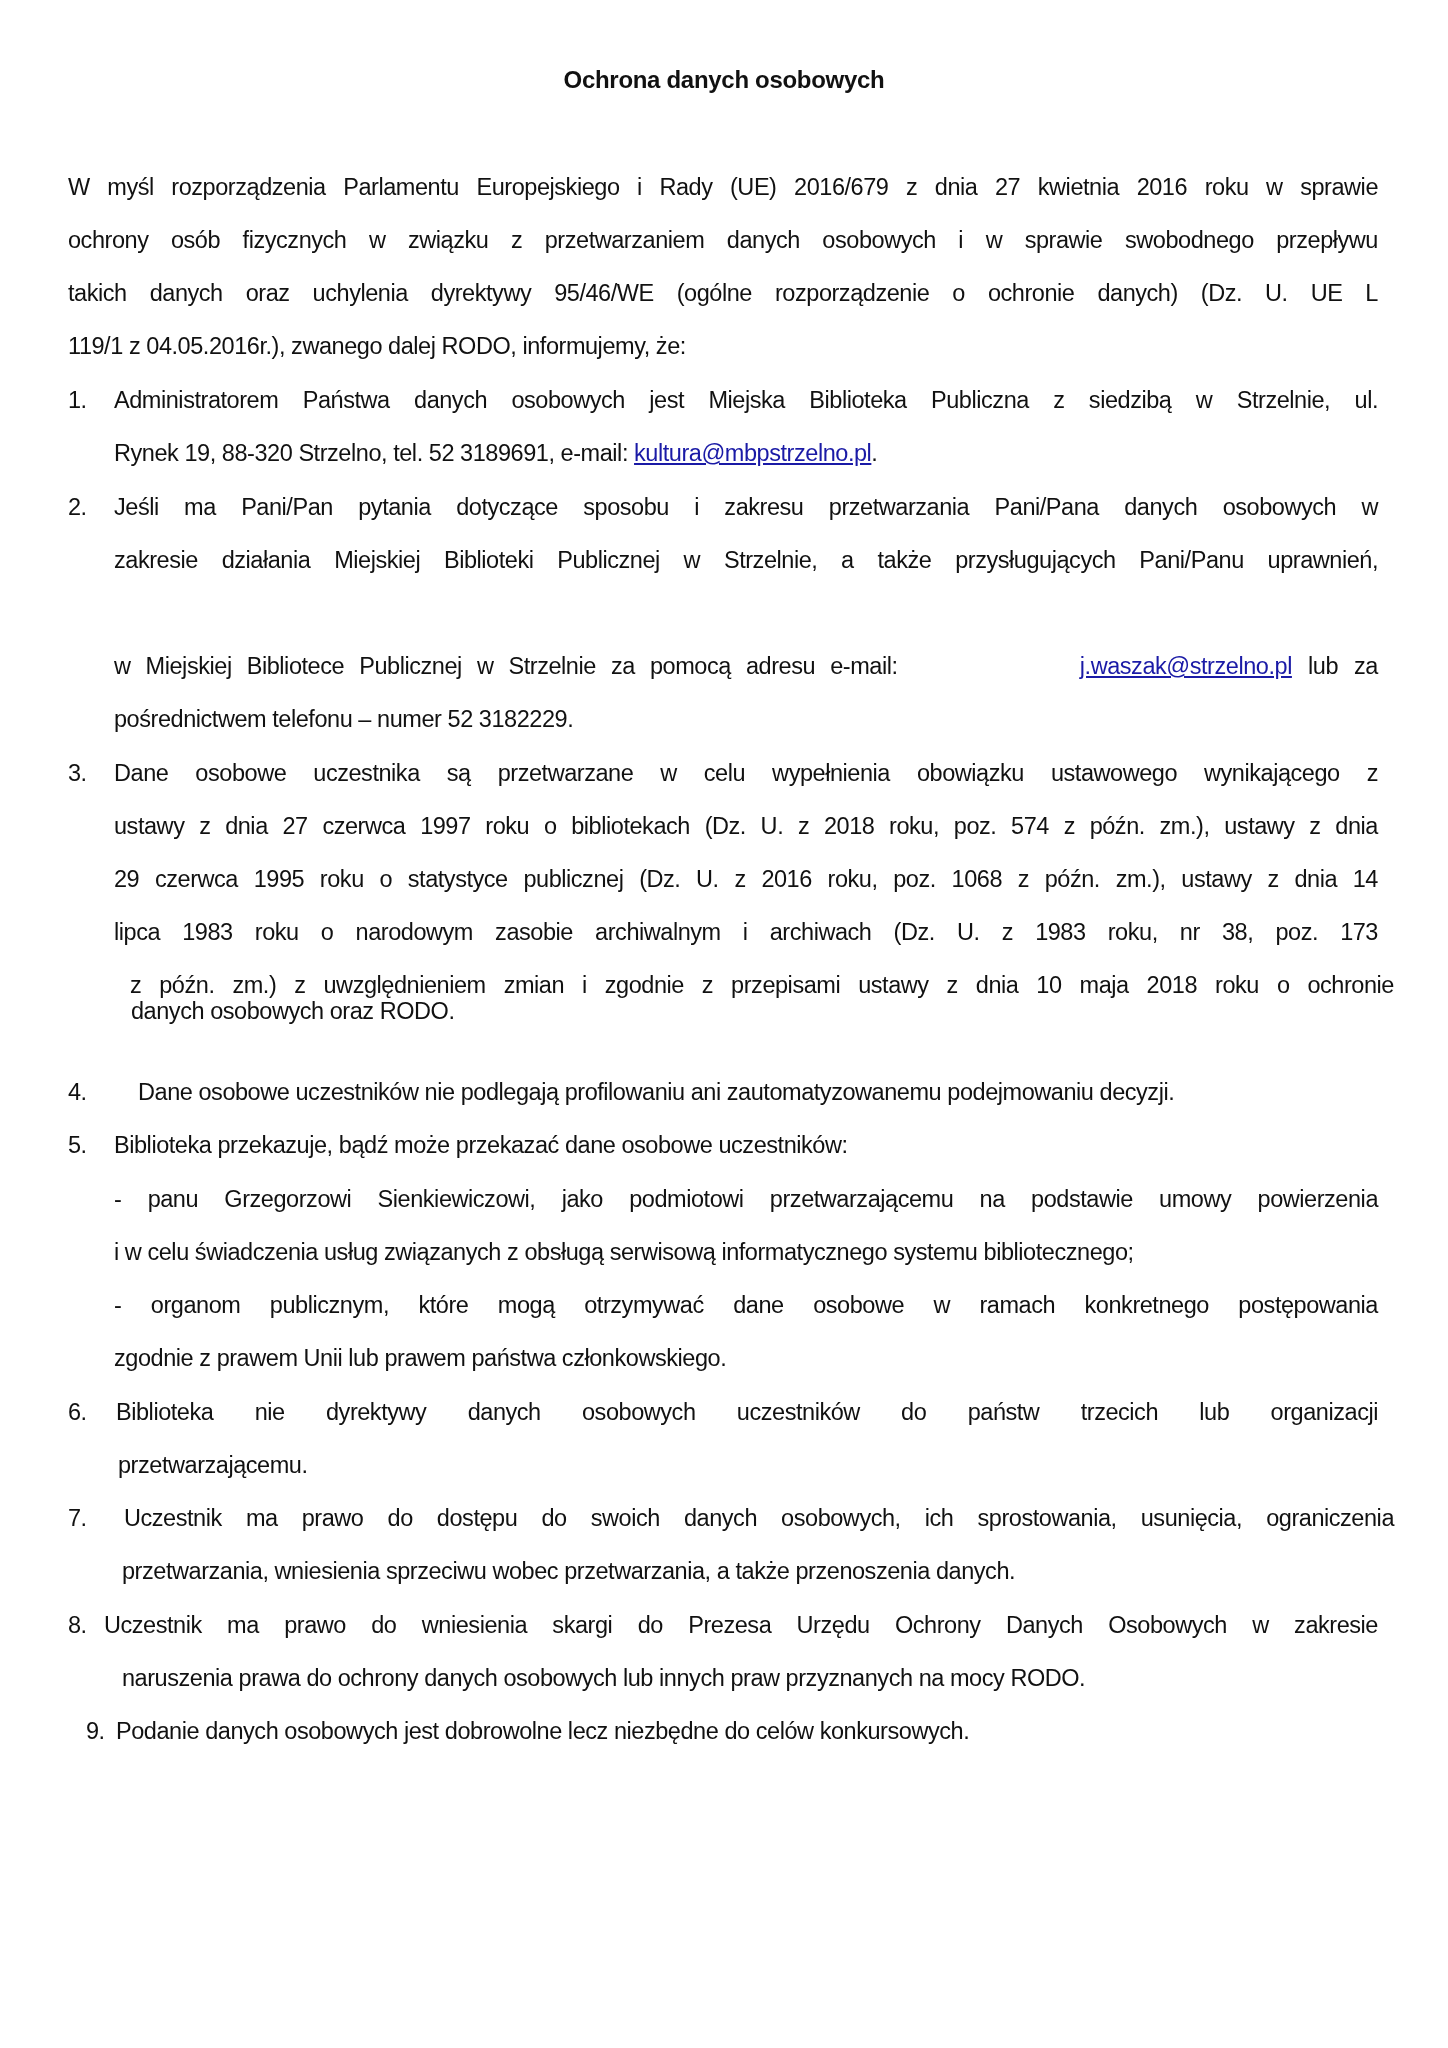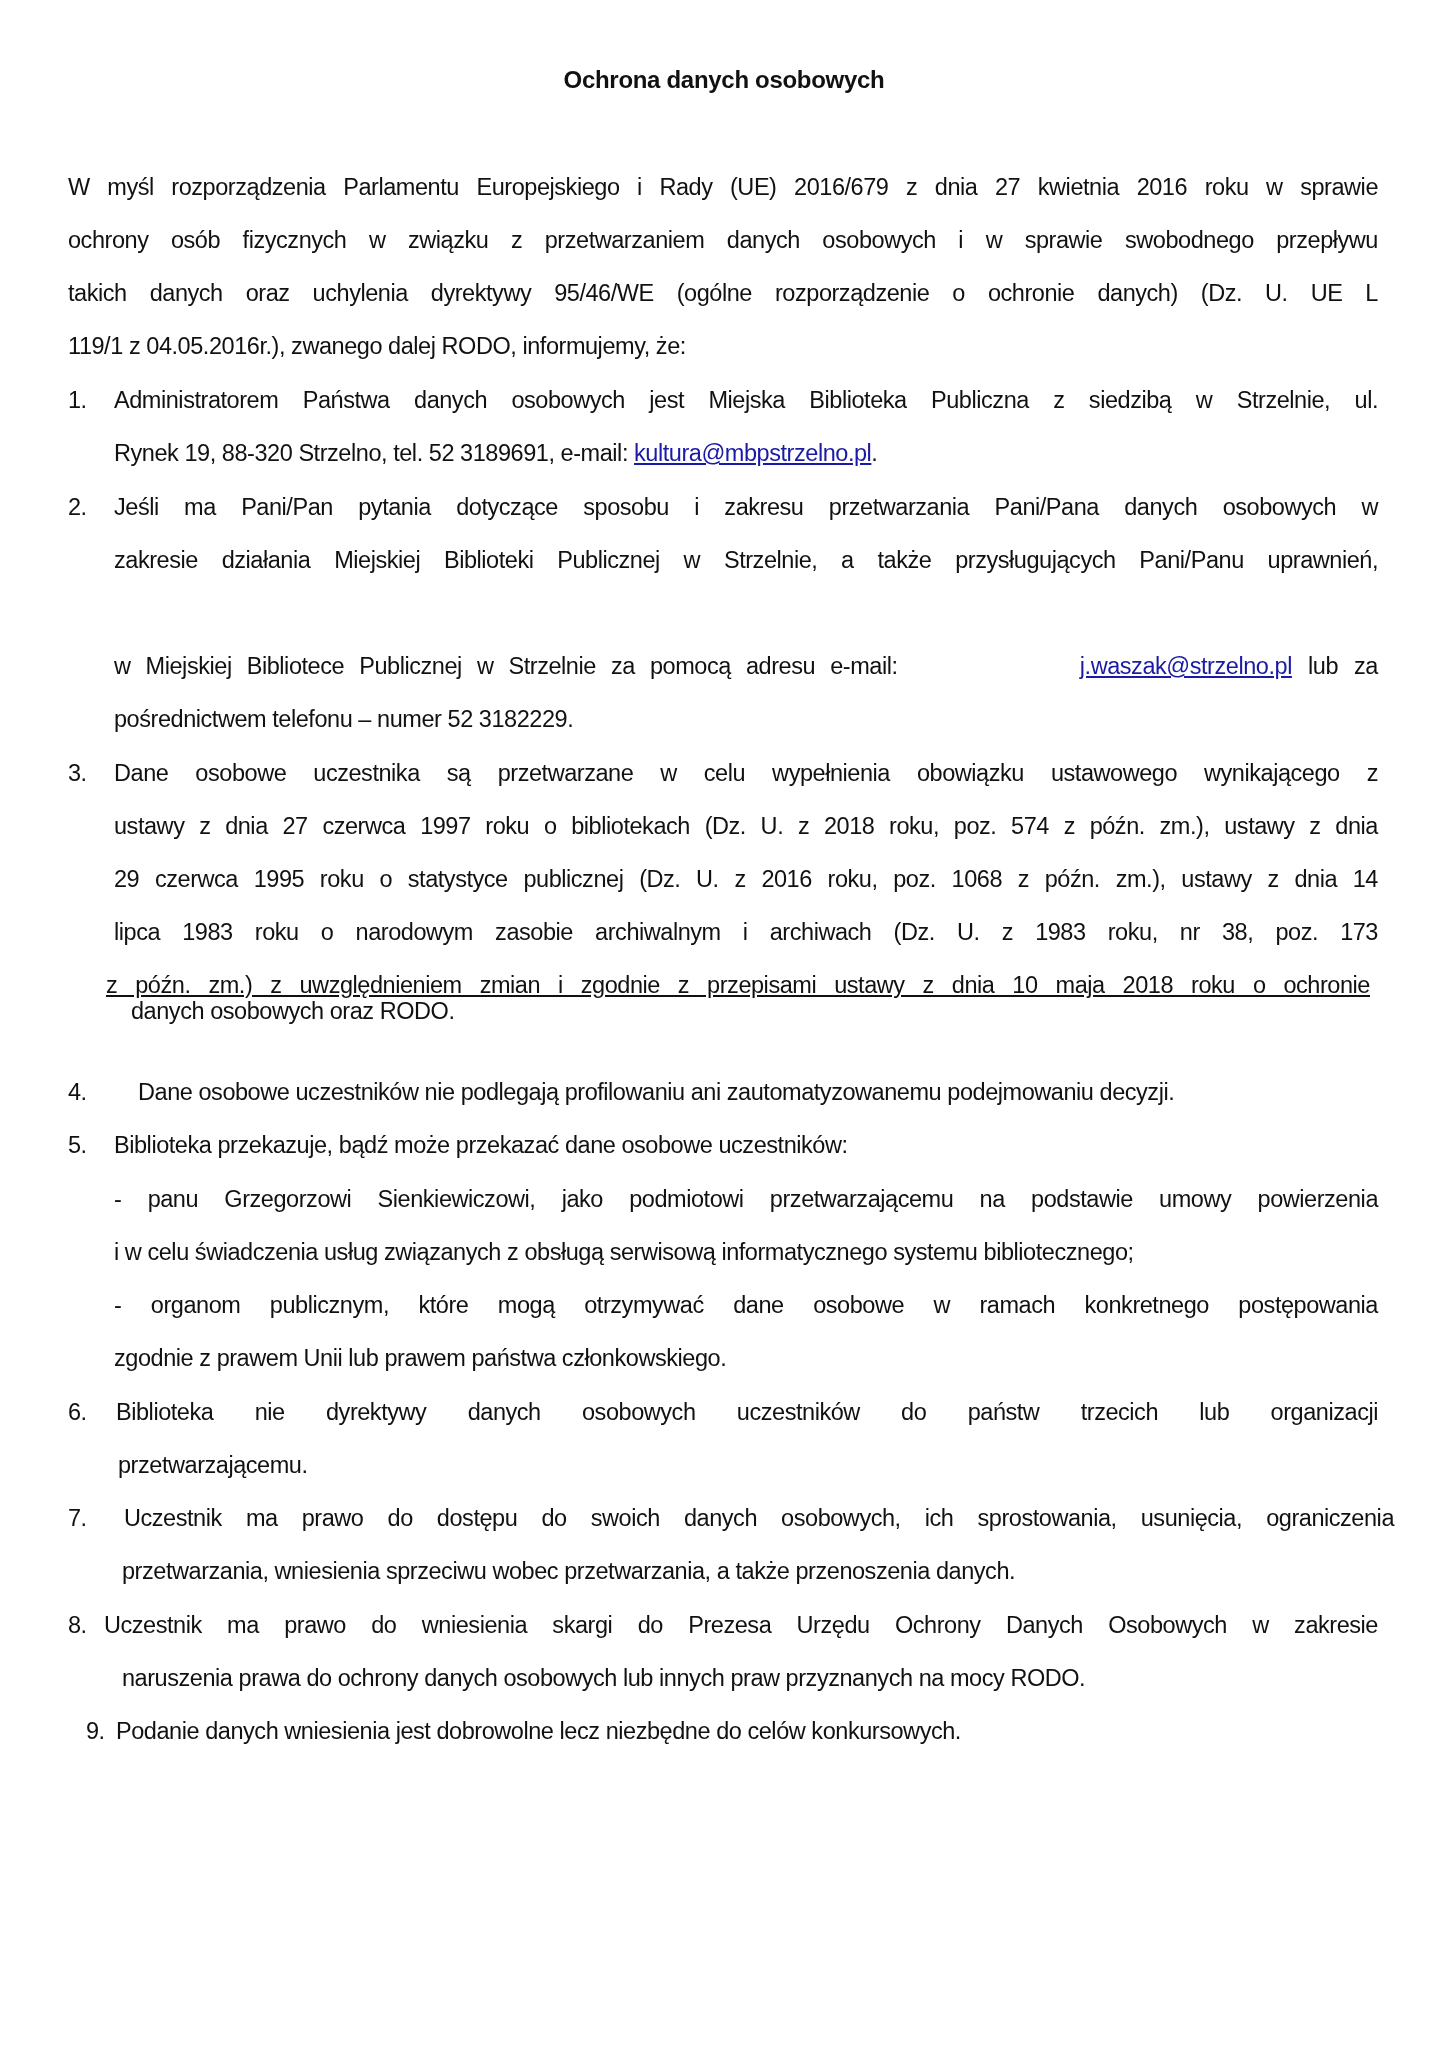--- a/index.html
+++ b/index.html
@@ -42,21 +42,21 @@
     <span style="word-spacing:9px;">w Miejskiej Bibliotece Publicznej w Strzelnie za pomocą adresu e-mail: </span>
     <span><a class="link">j.waszak@strzelno.pl</a><span style="white-space:pre;word-spacing:10px;"> lub za</span></span>
   </div>
   <div class="line" style="top:704px;left:114px;">pośrednictwem telefonu – numer 52 3182229.</div>
 
   <div class="line" style="top:758px;left:68px;">3.</div>
   <div class="line just" style="top:758px;left:114px;width:1264px;">Dane osobowe uczestnika są przetwarzane w celu wypełnienia obowiązku ustawowego wynikającego z</div>
   <div class="line just" style="top:811px;left:114px;width:1264px;">ustawy z dnia 27 czerwca 1997 roku o bibliotekach (Dz. U. z 2018 roku, poz. 574 z późn. zm.), ustawy z dnia</div>
   <div class="line just" style="top:864px;left:114px;width:1264px;">29 czerwca 1995 roku o statystyce publicznej (Dz. U. z 2016 roku, poz. 1068 z późn. zm.), ustawy z dnia 14</div>
   <div class="line just" style="top:917px;left:114px;width:1264px;">lipca 1983 roku o narodowym zasobie archiwalnym i archiwach (Dz. U. z 1983 roku, nr 38, poz. 173</div>
-  <div class="line just" style="top:970px;left:106px;width:1264px;text-decoration:underline;">z późn. zm.) z uwzględnieniem zmian i zgodnie z przepisami ustawy z dnia 10 maja 2018 roku o ochronie</div>
+  <div class="line just" style="top:970px;left:130px;width:1264px;">z późn. zm.) z uwzględnieniem zmian i zgodnie z przepisami ustawy z dnia 10 maja 2018 roku o ochronie</div>
   <div class="line" style="top:996px;left:114px;margin-left:17px;">danych osobowych oraz RODO.</div>
 
   <div class="line" style="top:1077px;left:68px;">4.</div>
   <div class="line" style="top:1077px;left:114px;margin-left:24px;">Dane osobowe uczestników nie podlegają profilowaniu ani zautomatyzowanemu podejmowaniu decyzji.</div>
 
   <div class="line" style="top:1130px;left:68px;">5.</div>
   <div class="line" style="top:1130px;left:114px;">Biblioteka przekazuje, bądź może przekazać dane osobowe uczestników:</div>
   <div class="line just" style="top:1184px;left:114px;width:1264px;">- panu Grzegorzowi Sienkiewiczowi, jako podmiotowi przetwarzającemu na podstawie umowy powierzenia</div>
   <div class="line" style="top:1237px;left:114px;">i w celu świadczenia usług związanych z obsługą serwisową informatycznego systemu bibliotecznego;</div>
   <div class="line just" style="top:1290px;left:114px;width:1264px;">- organom publicznym, które mogą otrzymywać dane osobowe w ramach konkretnego postępowania</div>
@@ -68,14 +68,14 @@
 
   <div class="line" style="top:1503px;left:68px;">7.</div>
   <div class="line just" style="top:1503px;left:108px;width:1270px;margin-left:16px;">Uczestnik ma prawo do dostępu do swoich danych osobowych, ich sprostowania, usunięcia, ograniczenia</div>
   <div class="line" style="top:1556px;left:122px;">przetwarzania, wniesienia sprzeciwu wobec przetwarzania, a także przenoszenia danych.</div>
 
   <div class="line" style="top:1610px;left:68px;">8.</div>
   <div class="line just" style="top:1610px;left:104px;width:1274px;">Uczestnik ma prawo do wniesienia skargi do Prezesa Urzędu Ochrony Danych Osobowych w zakresie</div>
   <div class="line" style="top:1663px;left:122px;">naruszenia prawa do ochrony danych osobowych lub innych praw przyznanych na mocy RODO.</div>
 
   <div class="line" style="top:1716px;left:86px;">9.</div>
-  <div class="line" style="top:1716px;left:116px;">Podanie danych wniesienia jest dobrowolne lecz niezbędne do celów konkursowych.</div>
+  <div class="line" style="top:1716px;left:116px;">Podanie danych osobowych jest dobrowolne lecz niezbędne do celów konkursowych.</div>
 </div>
 
 </body></html>

